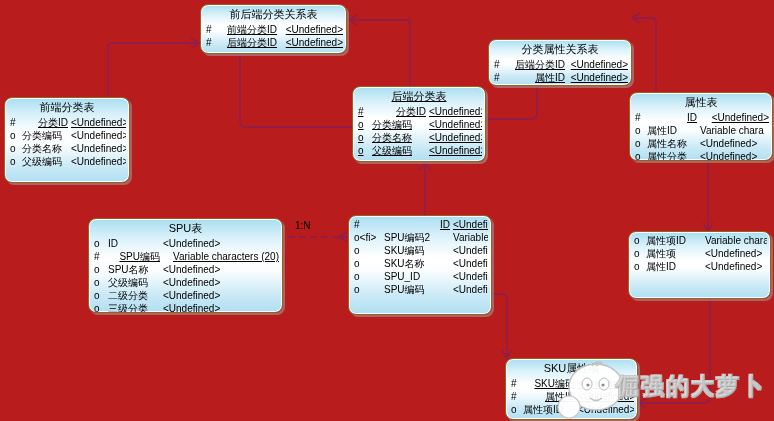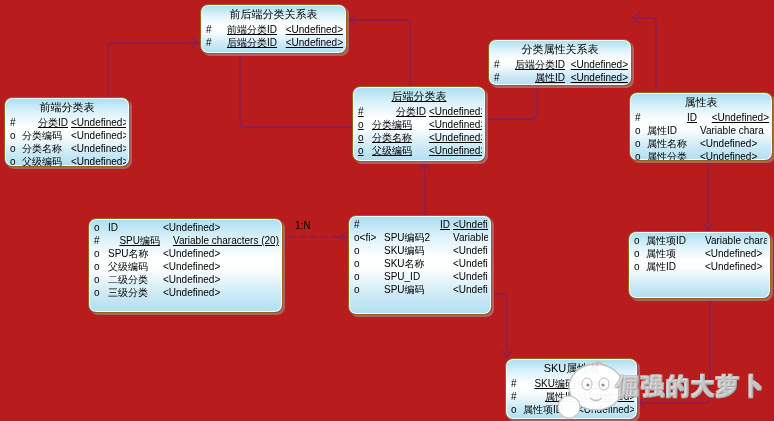--- a/index.html
+++ b/index.html
@@ -100,21 +100,21 @@
           <span class="n">后端分类ID</span>
           <span class="t">&lt;Undefined&gt;</span>
         </div>
         <div class="erow key">
           <span class="m">#</span>
           <span class="n">属性ID</span>
           <span class="t">&lt;Undefined&gt;</span>
         </div>
       </div>
     </div>
-  <div class="etable" style="left: 4px; top: 97px; width: 126px; height: 70px; --mw: 12px; --nw: 46px;">
+  <div class="etable" style="left: 4px; top: 97px; width: 126px; height: 86px; --mw: 12px; --nw: 46px;">
       <div class="title">前端分类表</div>
       <div class="rows">
         <div class="erow key">
           <span class="m">#</span>
           <span class="n">分类ID</span>
           <span class="t">&lt;Undefined&gt;</span>
         </div>
         <div class="erow">
           <span class="m">o</span>
           <span class="n">分类编码</span>
@@ -176,20 +176,21 @@
           <span class="t">&lt;Undefined&gt;</span>
         </div>
         <div class="erow">
           <span class="m">o</span>
           <span class="n">属性分类</span>
           <span class="t">&lt;Undefined&gt;</span>
         </div>
       </div>
     </div>
   <div class="etable" style="left: 88px; top: 218px; width: 195px; height: 95px; --mw: 14px; --nw: 52px;">
+      <div class="title">SPU表</div>
       <div class="rows">
         <div class="erow">
           <span class="m">o</span>
           <span class="n">ID</span>
           <span class="t">&lt;Undefined&gt;</span>
         </div>
         <div class="erow key">
           <span class="m">#</span>
           <span class="n">SPU编码</span>
           <span class="t">Variable characters (20)</span>

